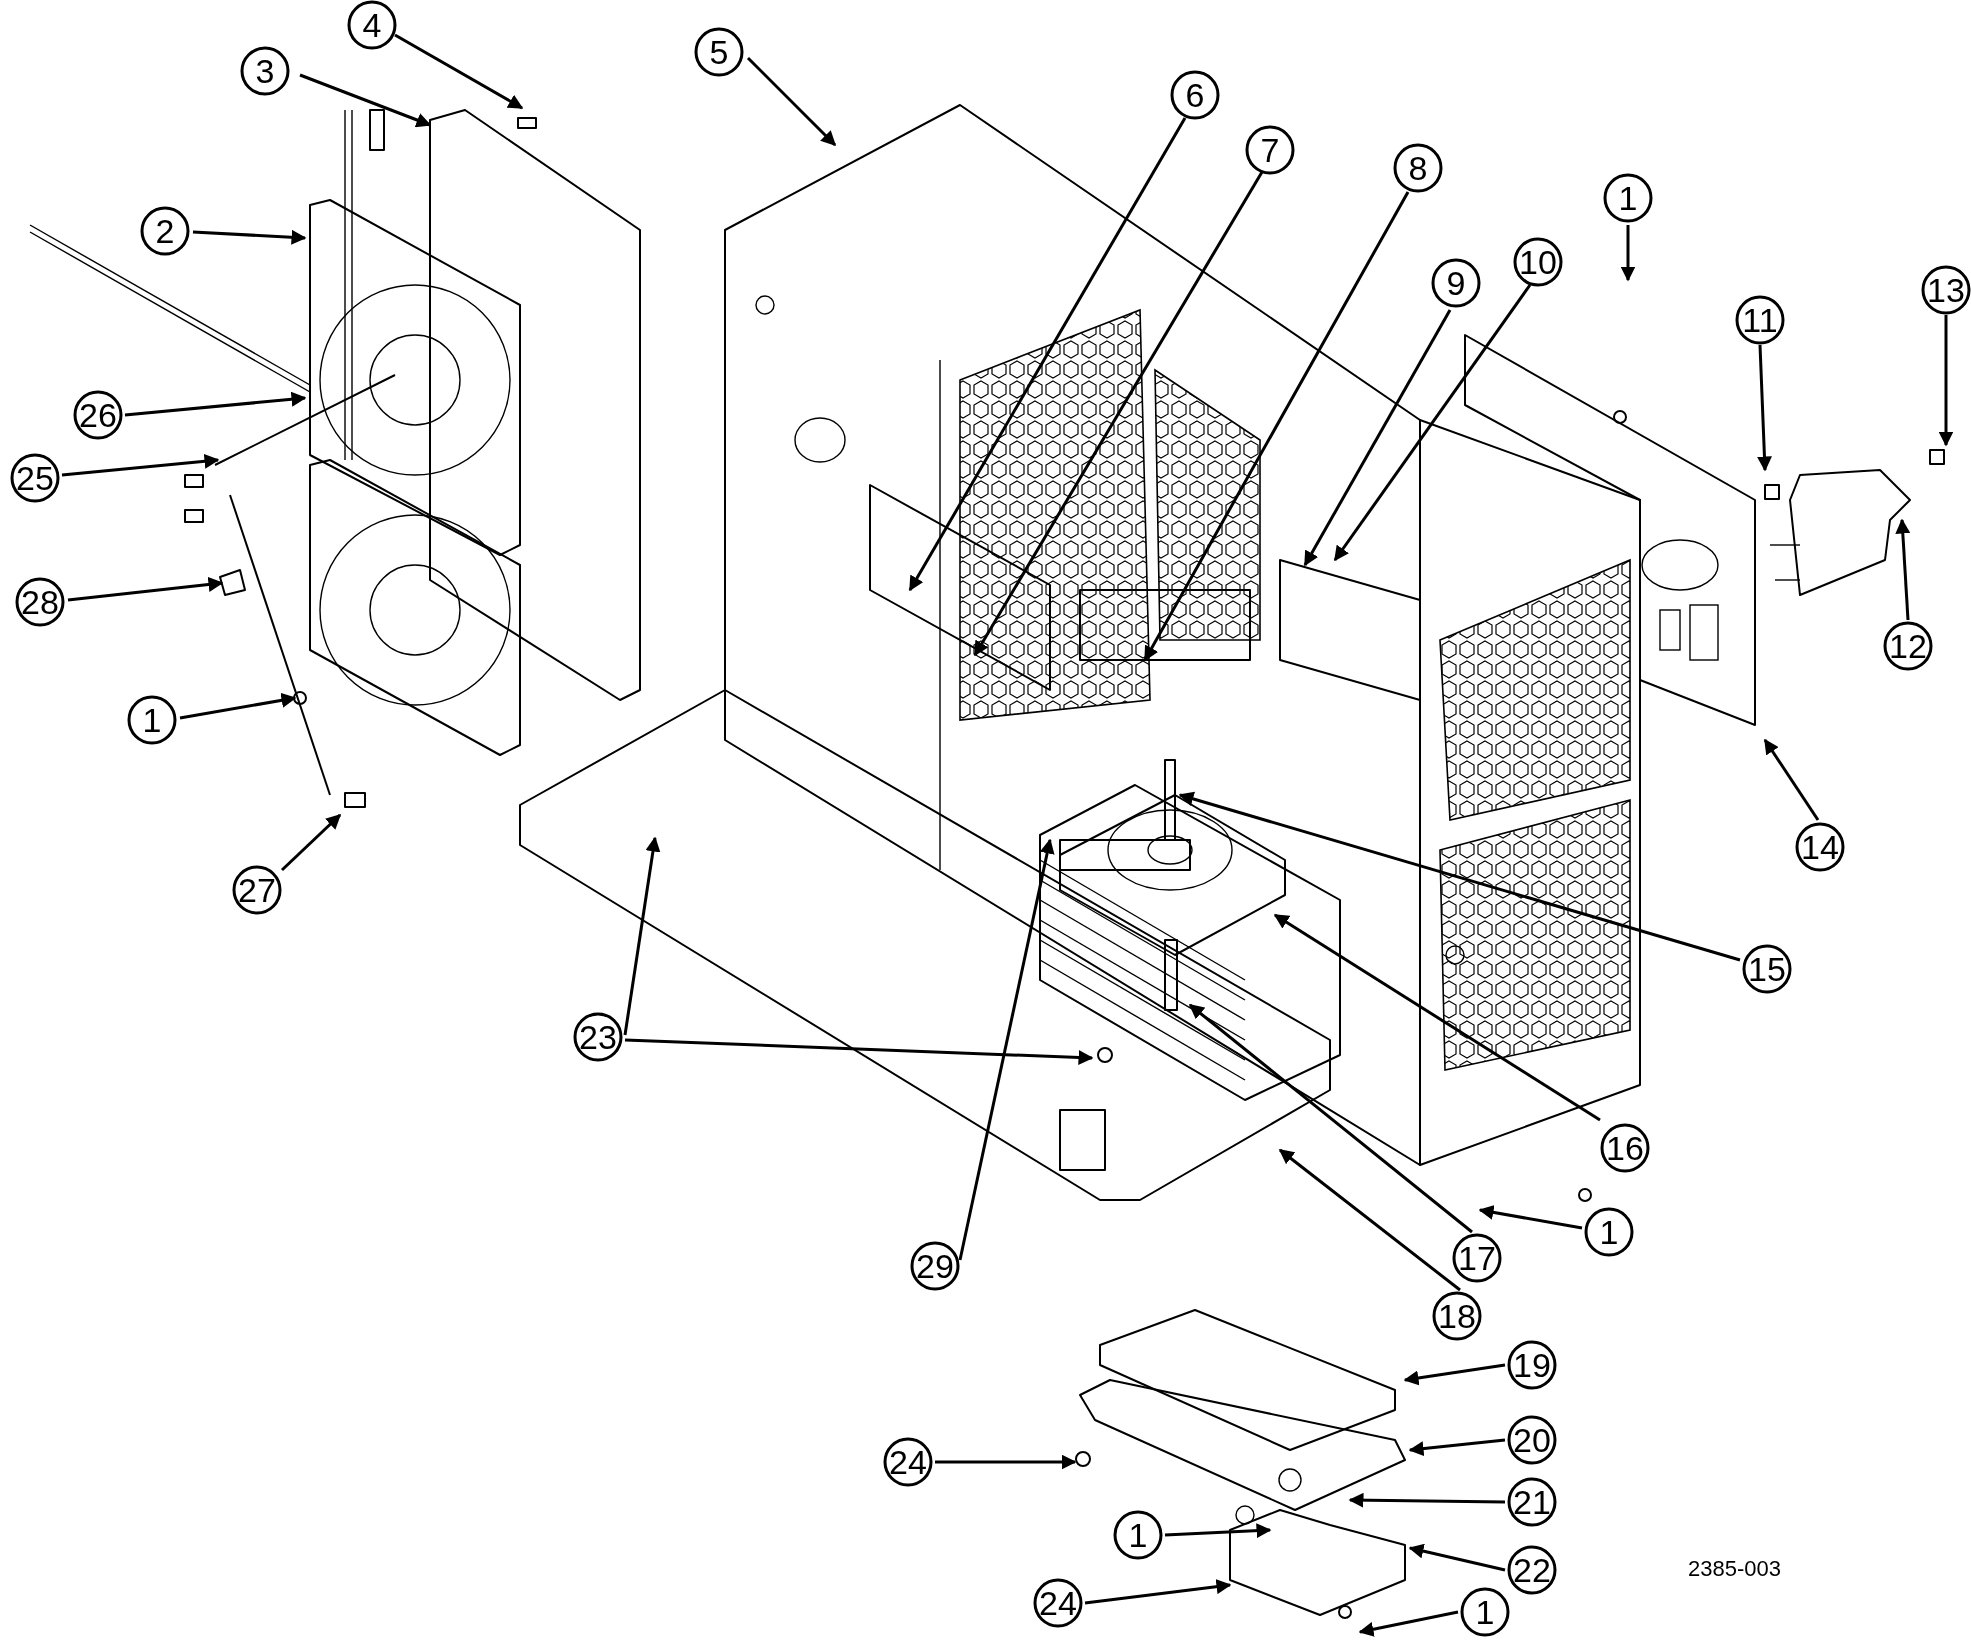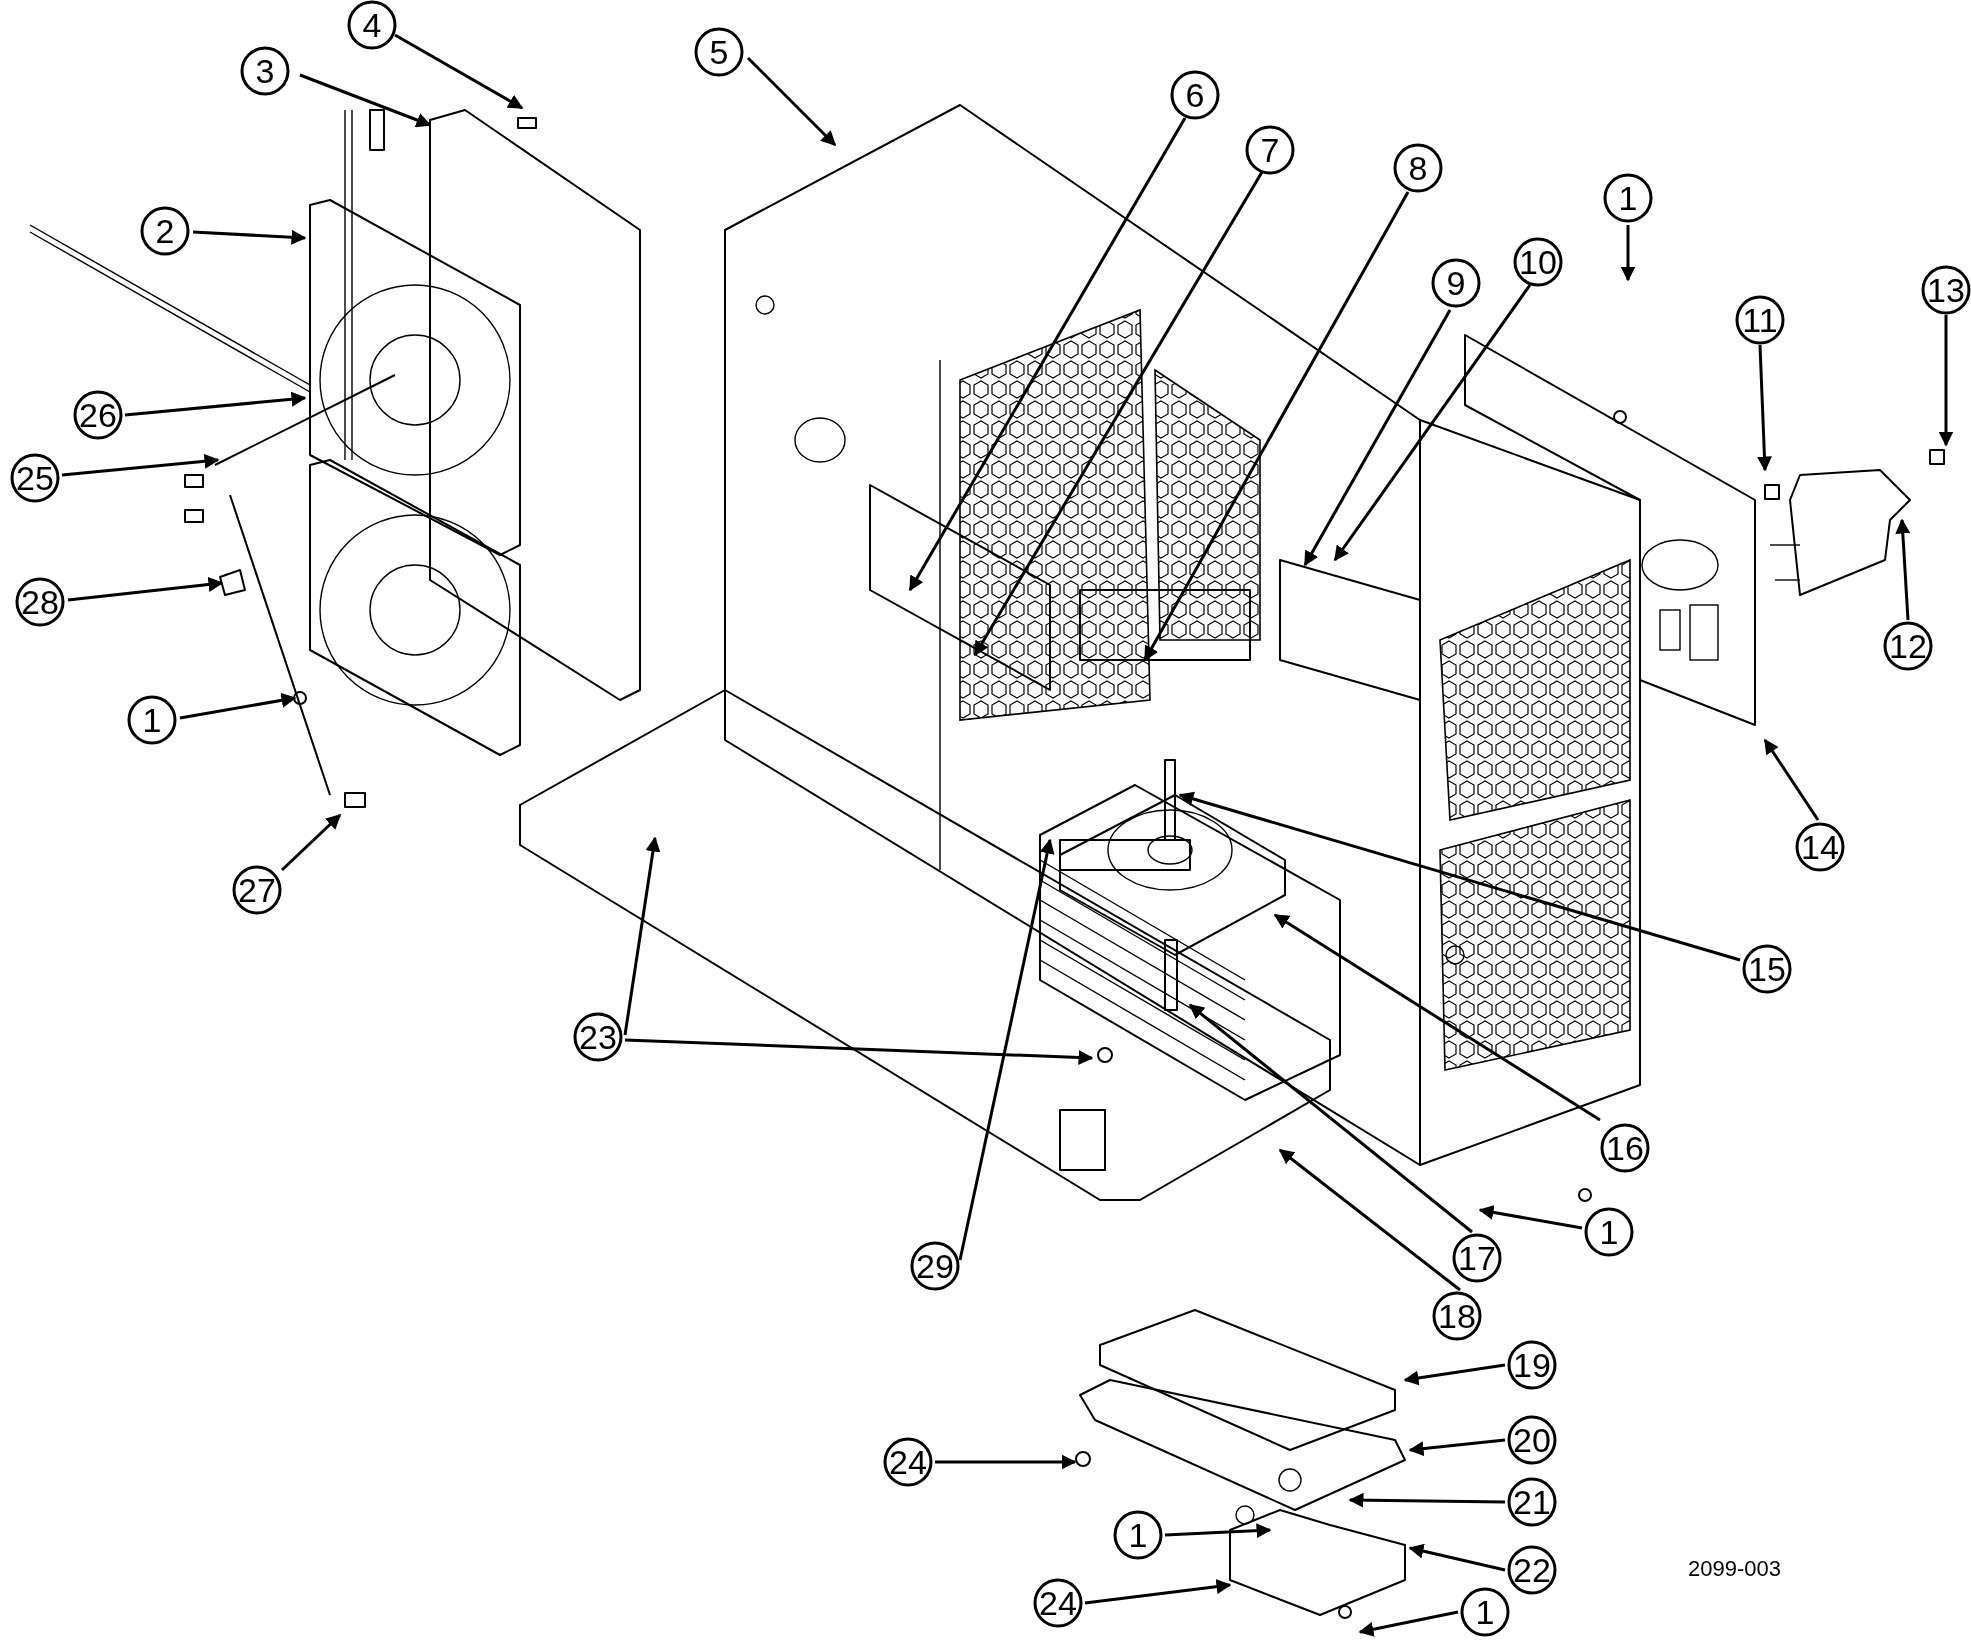--- a/index.html
+++ b/index.html
@@ -288,13 +288,13 @@
   <g>
       <circle class="callout-circle" cx="152" cy="720" r="23"></circle>
       <text class="callout-text" x="152" y="720">1</text>
     </g>
   <g>
       <circle class="callout-circle" cx="257" cy="890" r="23"></circle>
       <text class="callout-text" x="257" y="890">27</text>
     </g>
 </svg>
 
-<div class="figure-id">2099-003</div>
+<div class="figure-id">2385-003</div>
 
 </body></html>

